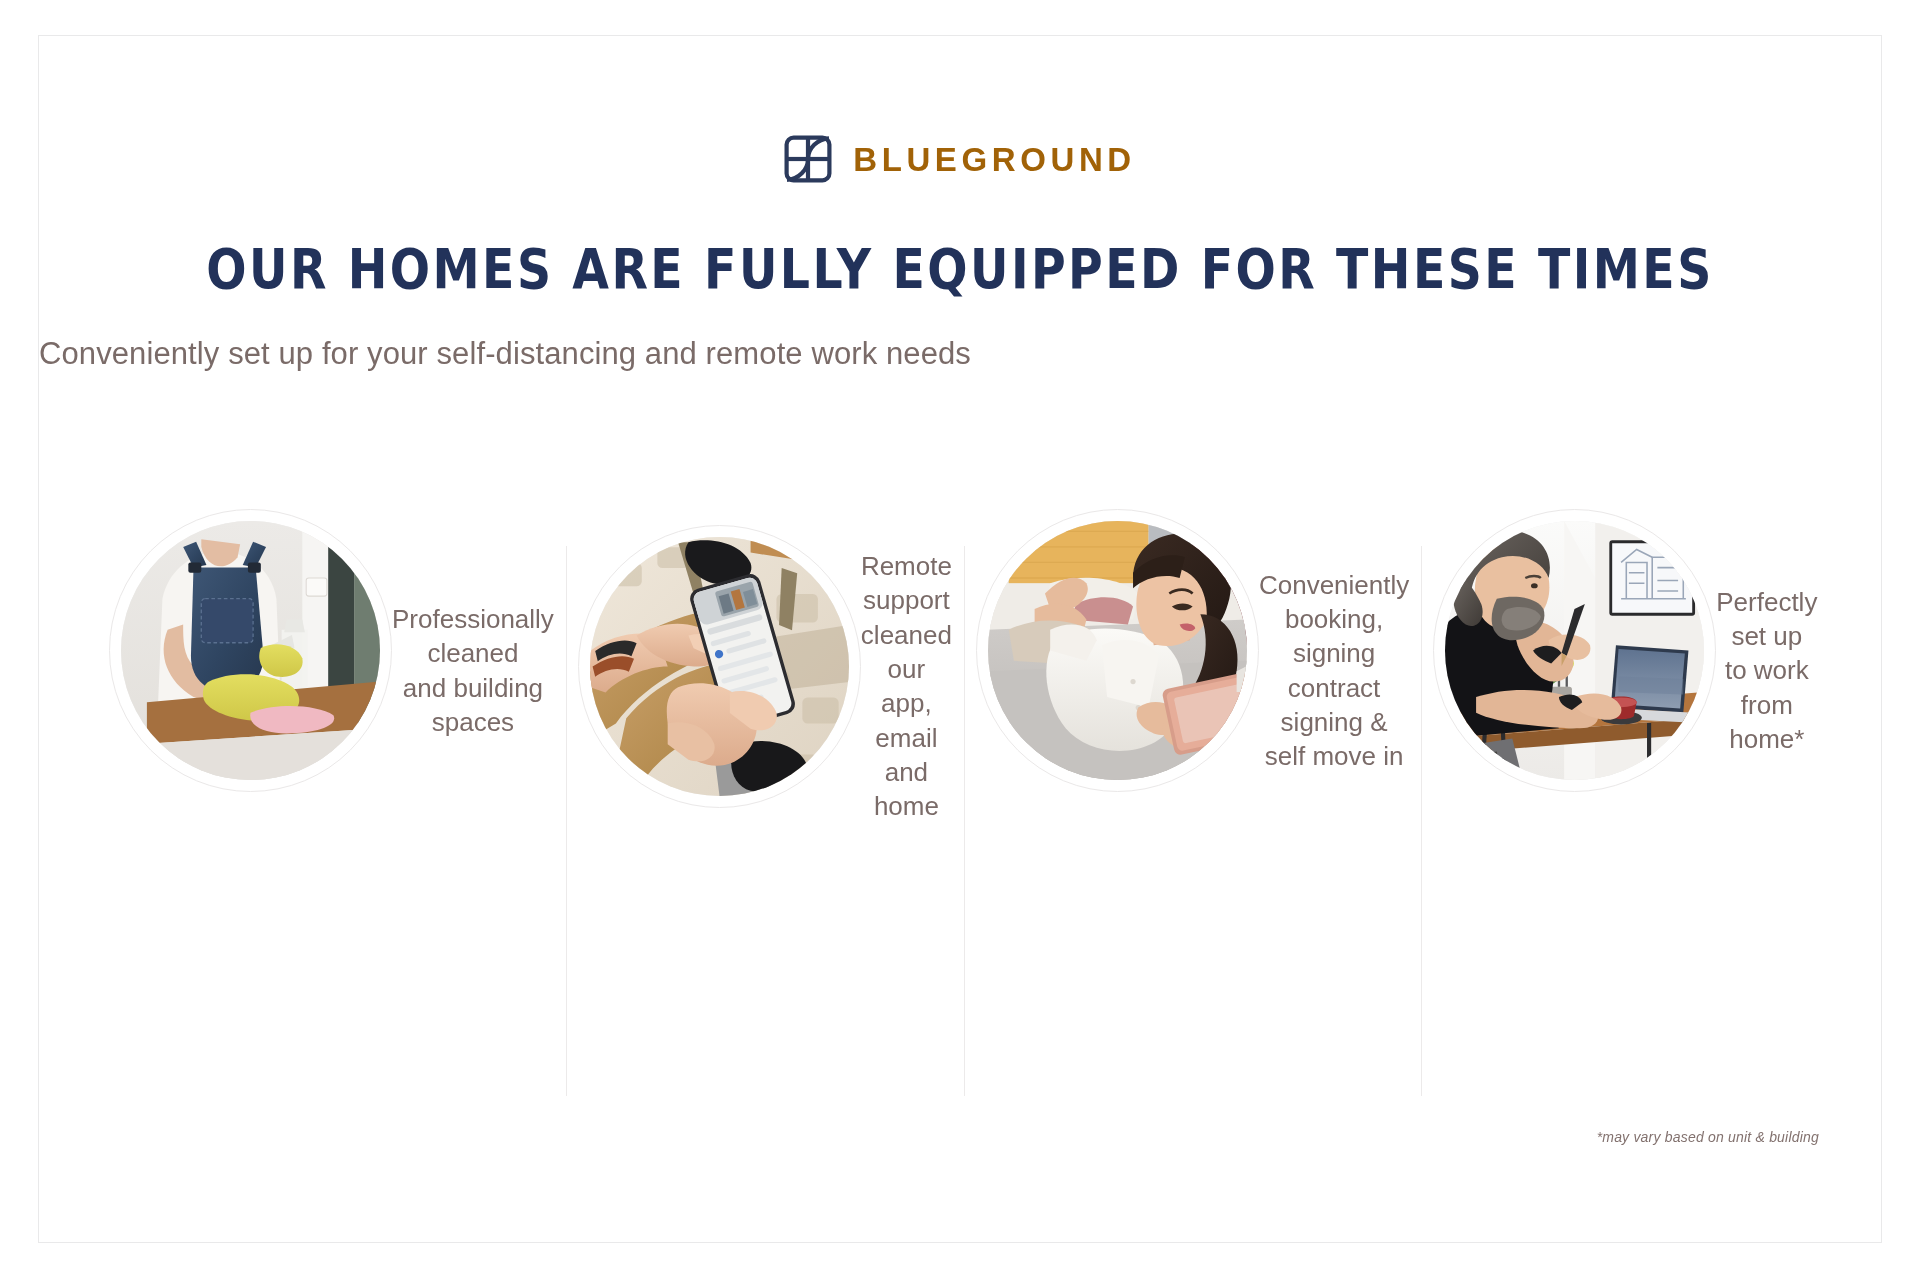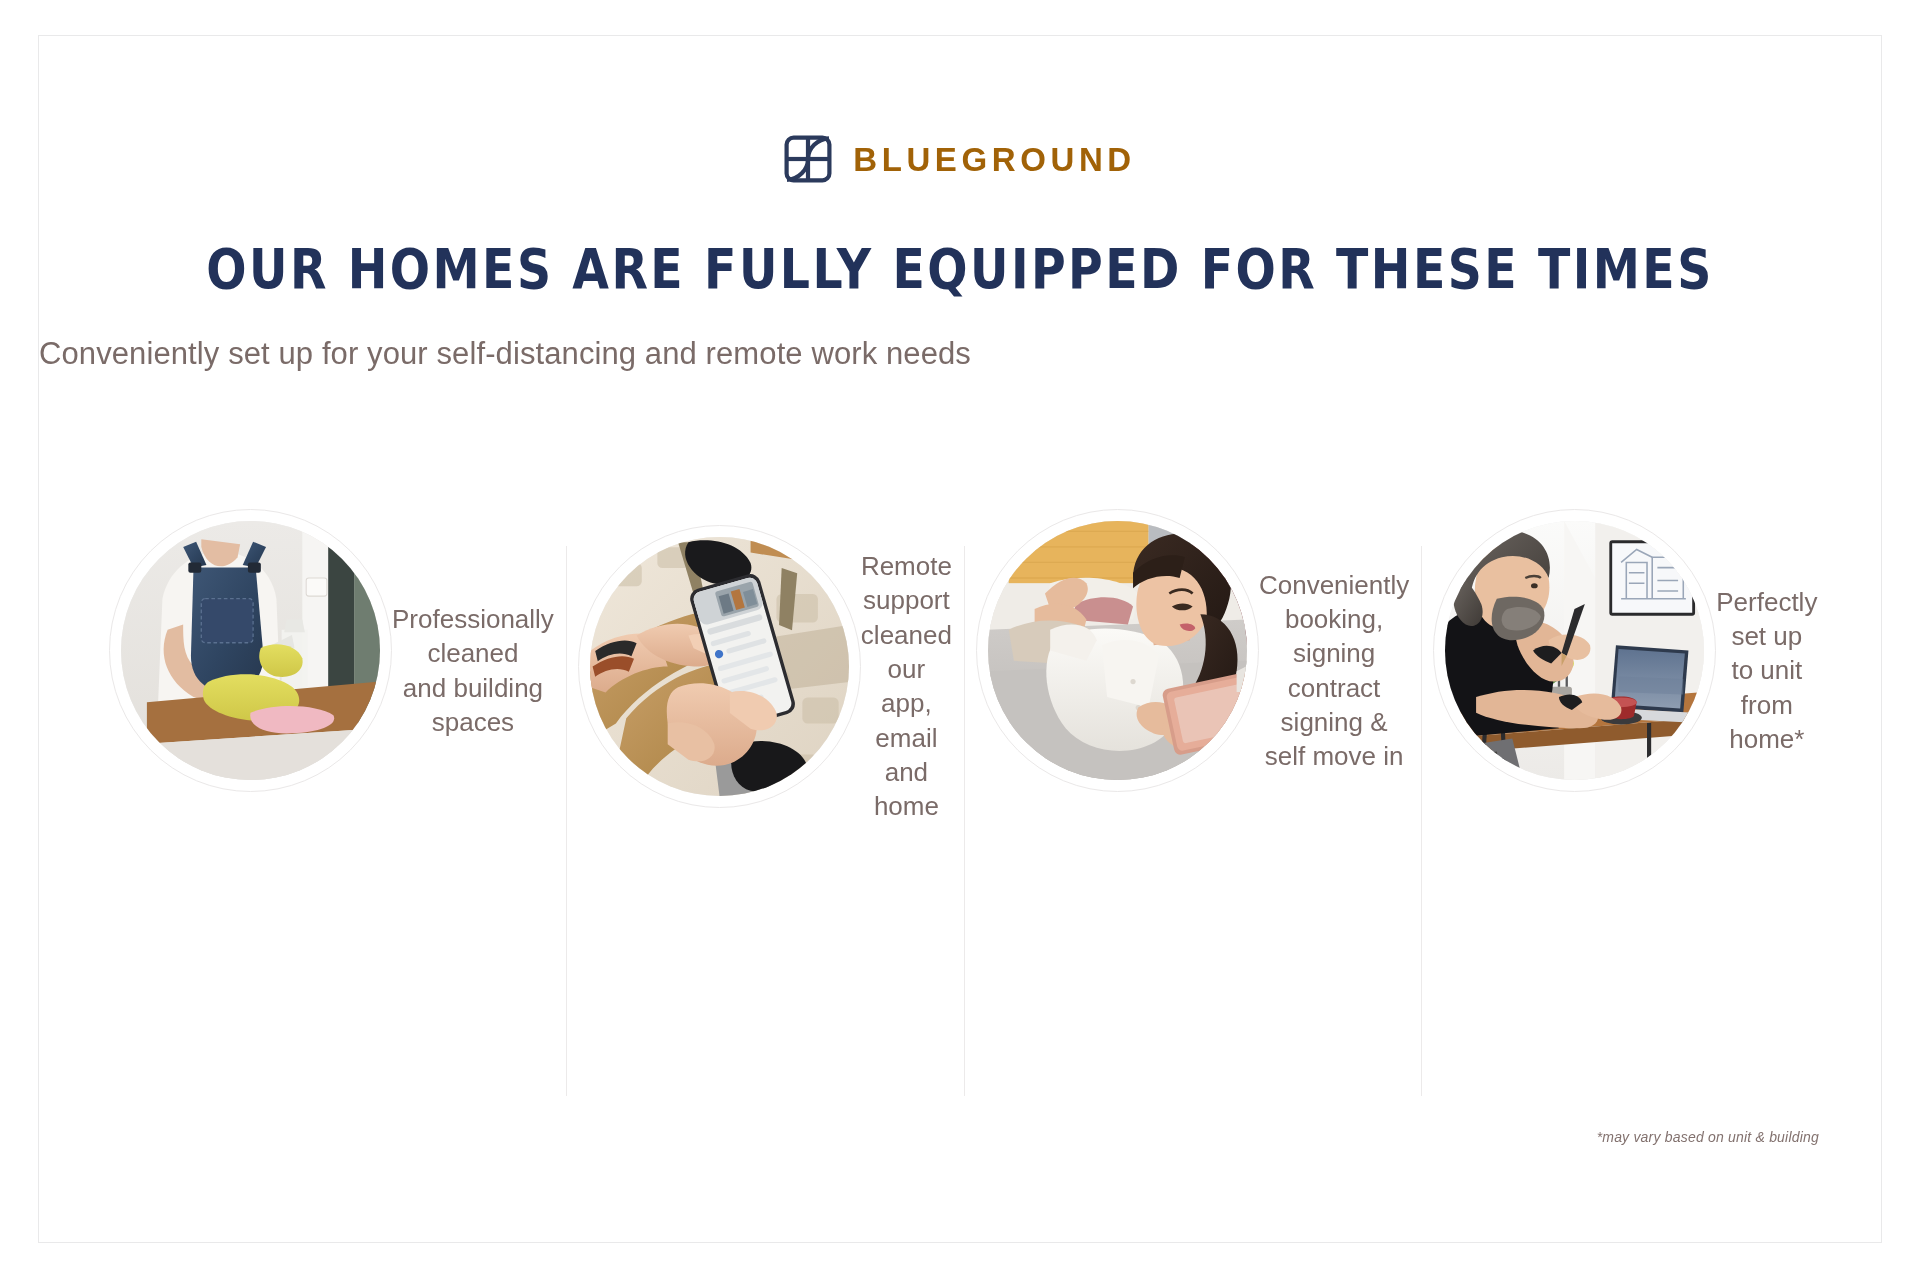--- a/index.html
+++ b/index.html
@@ -482,21 +482,21 @@
             <path d="M20 30 C28 28 36 30 38 34 C40 40 34 46 26 46 C18 46 16 38 20 30 Z" fill="#6e6862"></path>
             <path d="M24 34 C30 32 36 34 37 37 C36 41 30 43 25 42 C21 41 21 36 24 34 Z" fill="#857f79"></path>
 
             <path d="M31 22 C33 21 36 21 37 22" stroke="#4a4038" stroke-width="0.9" fill="none"></path>
             <ellipse cx="34.5" cy="25" rx="1.3" ry="1" fill="#3a2f26"></ellipse>
           </svg>
         </div>
       </div>
       <div class="caption">
         <div>Perfectly set up</div>
-        <div>to unit from home*</div>
+        <div>to work from home*</div>
       </div>
     </div>
 
   </div>
 
   <div class="footnote">*may vary based on unit &amp; building</div>
 
 </div>
 
 </body></html>

